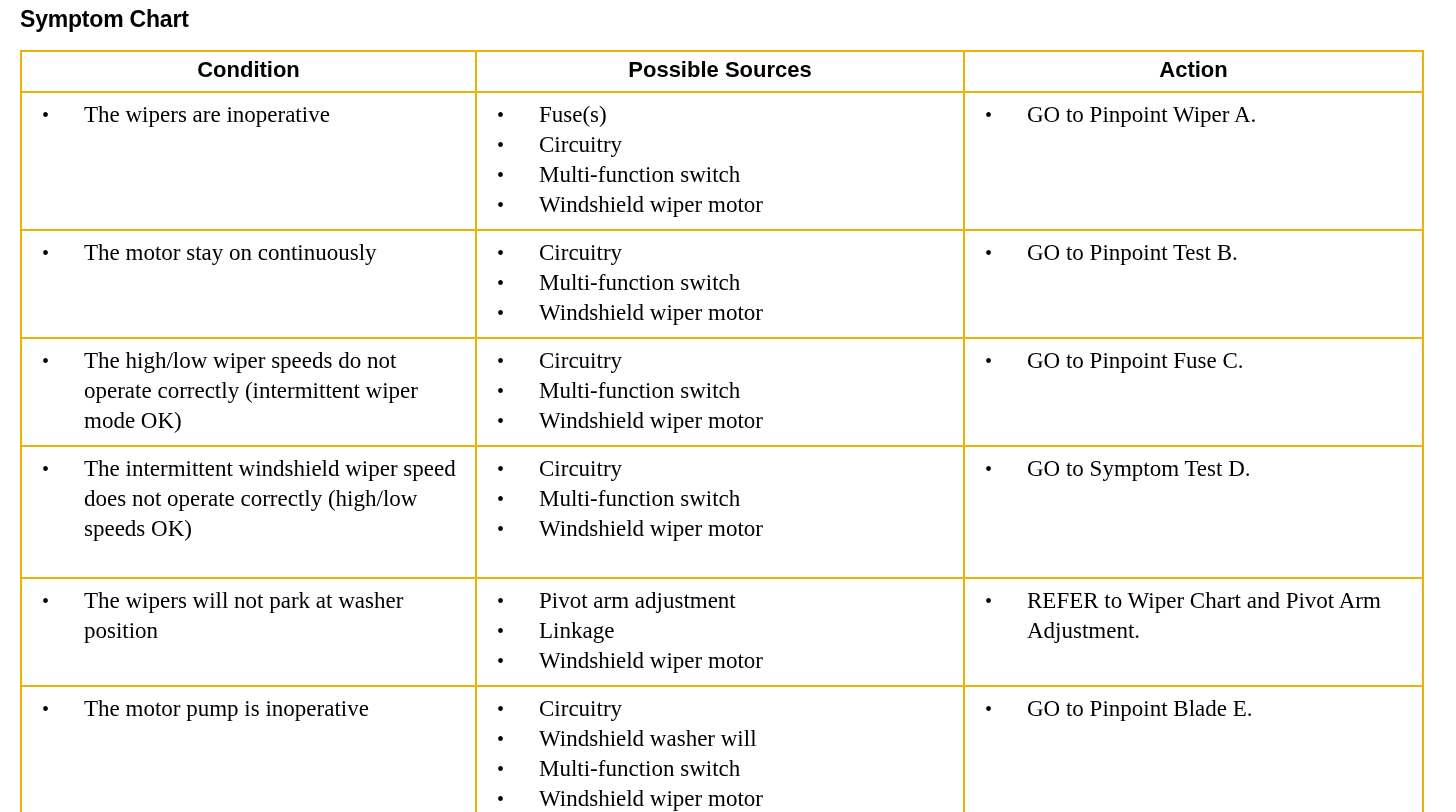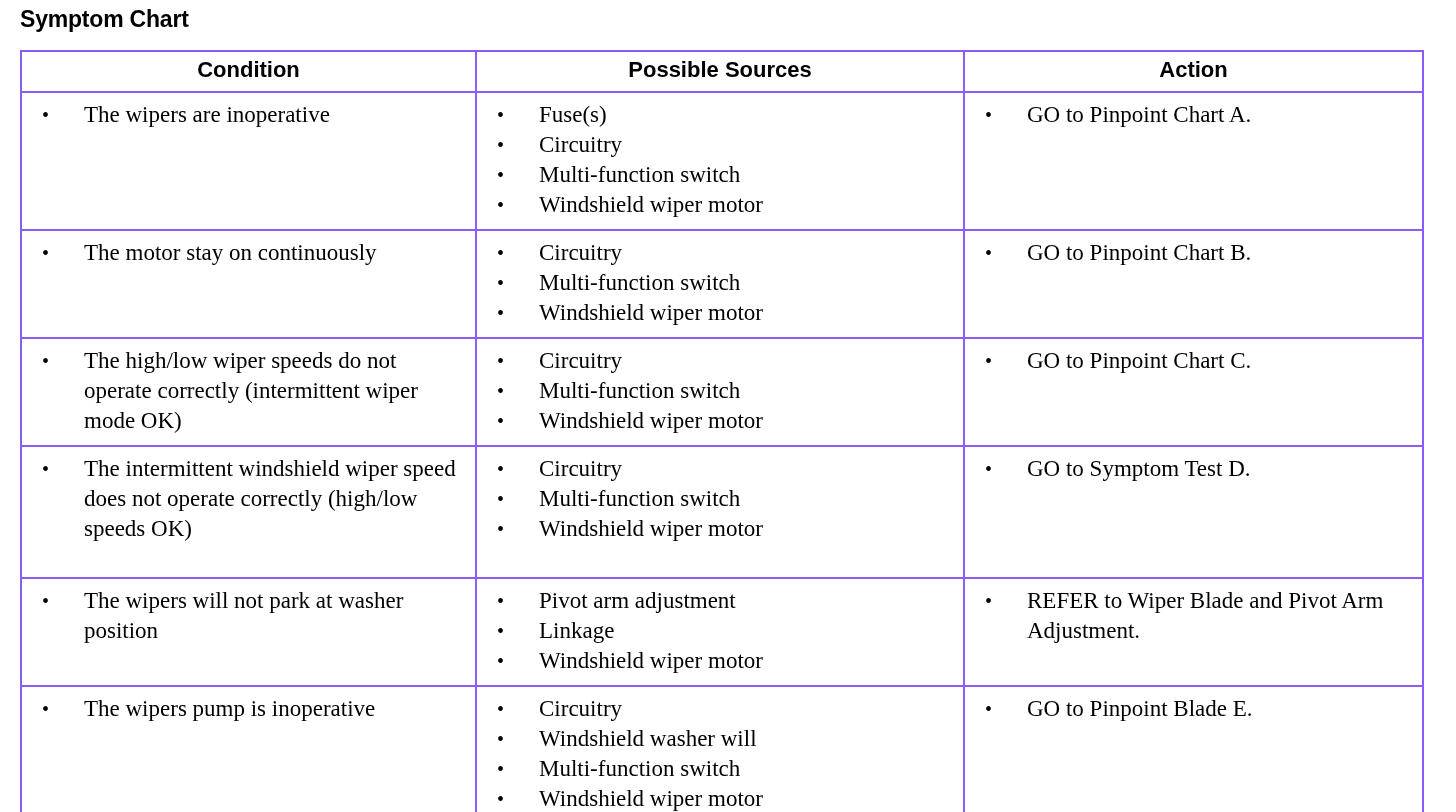--- a/index.html
+++ b/index.html
@@ -39,21 +39,21 @@
     border-collapse: collapse;
     table-layout: fixed;
     border: 2px solid #000000;
   }
   .symptom-table col.col-condition { width: 455px; }
   .symptom-table col.col-sources   { width: 488px; }
   .symptom-table col.col-action    { width: 459px; }
 
   .symptom-table th,
   .symptom-table td {
-    border: 2px solid #8b5cf6;
+    border: 2px solid #eab308;
     vertical-align: top;
     padding: 0;
   }
   .symptom-table thead th {
     text-align: center;
     font-family: "Liberation Sans", "DejaVu Sans", sans-serif;
     font-weight: bold;
     font-size: 22px;
     padding: 3px 0 6px 0;
     height: 30px;
@@ -138,21 +138,21 @@
             <li>
                 <span class="bullet">•</span>
                 <span class="txt">Windshield wiper motor</span>
               </li>
           </ul>
         </td>
         <td>
           <ul class="cell-list">
             <li>
                 <span class="bullet">•</span>
-                <span class="txt">GO to Pinpoint Chart A.</span>
+                <span class="txt">GO to Pinpoint Wiper A.</span>
               </li>
           </ul>
         </td>
       </tr>
 
       <tr class="r2">
         <td>
           <ul class="cell-list">
             <li>
                 <span class="bullet">•</span>
@@ -173,21 +173,21 @@
             <li>
                 <span class="bullet">•</span>
                 <span class="txt">Windshield wiper motor</span>
               </li>
           </ul>
         </td>
         <td>
           <ul class="cell-list">
             <li>
                 <span class="bullet">•</span>
-                <span class="txt">GO to Pinpoint Chart B.</span>
+                <span class="txt">GO to Pinpoint Test B.</span>
               </li>
           </ul>
         </td>
       </tr>
 
       <tr class="r3">
         <td>
           <ul class="cell-list">
             <li>
                 <span class="bullet">•</span>
@@ -208,21 +208,21 @@
             <li>
                 <span class="bullet">•</span>
                 <span class="txt">Windshield wiper motor</span>
               </li>
           </ul>
         </td>
         <td>
           <ul class="cell-list">
             <li>
                 <span class="bullet">•</span>
-                <span class="txt">GO to Pinpoint Chart C.</span>
+                <span class="txt">GO to Pinpoint Fuse C.</span>
               </li>
           </ul>
         </td>
       </tr>
 
       <tr class="r4">
         <td>
           <ul class="cell-list">
             <li>
                 <span class="bullet">•</span>
@@ -278,32 +278,32 @@
             <li>
                 <span class="bullet">•</span>
                 <span class="txt">Windshield wiper motor</span>
               </li>
           </ul>
         </td>
         <td>
           <ul class="cell-list">
             <li>
                 <span class="bullet">•</span>
-                <span class="txt">REFER to Wiper Blade and Pivot Arm Adjustment.</span>
+                <span class="txt">REFER to Wiper Chart and Pivot Arm Adjustment.</span>
               </li>
           </ul>
         </td>
       </tr>
 
       <tr class="r6">
         <td>
           <ul class="cell-list">
             <li>
                 <span class="bullet">•</span>
-                <span class="txt">The wipers pump is inoperative</span>
+                <span class="txt">The motor pump is inoperative</span>
               </li>
           </ul>
         </td>
         <td>
           <ul class="cell-list">
             <li>
                 <span class="bullet">•</span>
                 <span class="txt">Circuitry</span>
               </li>
             <li>

